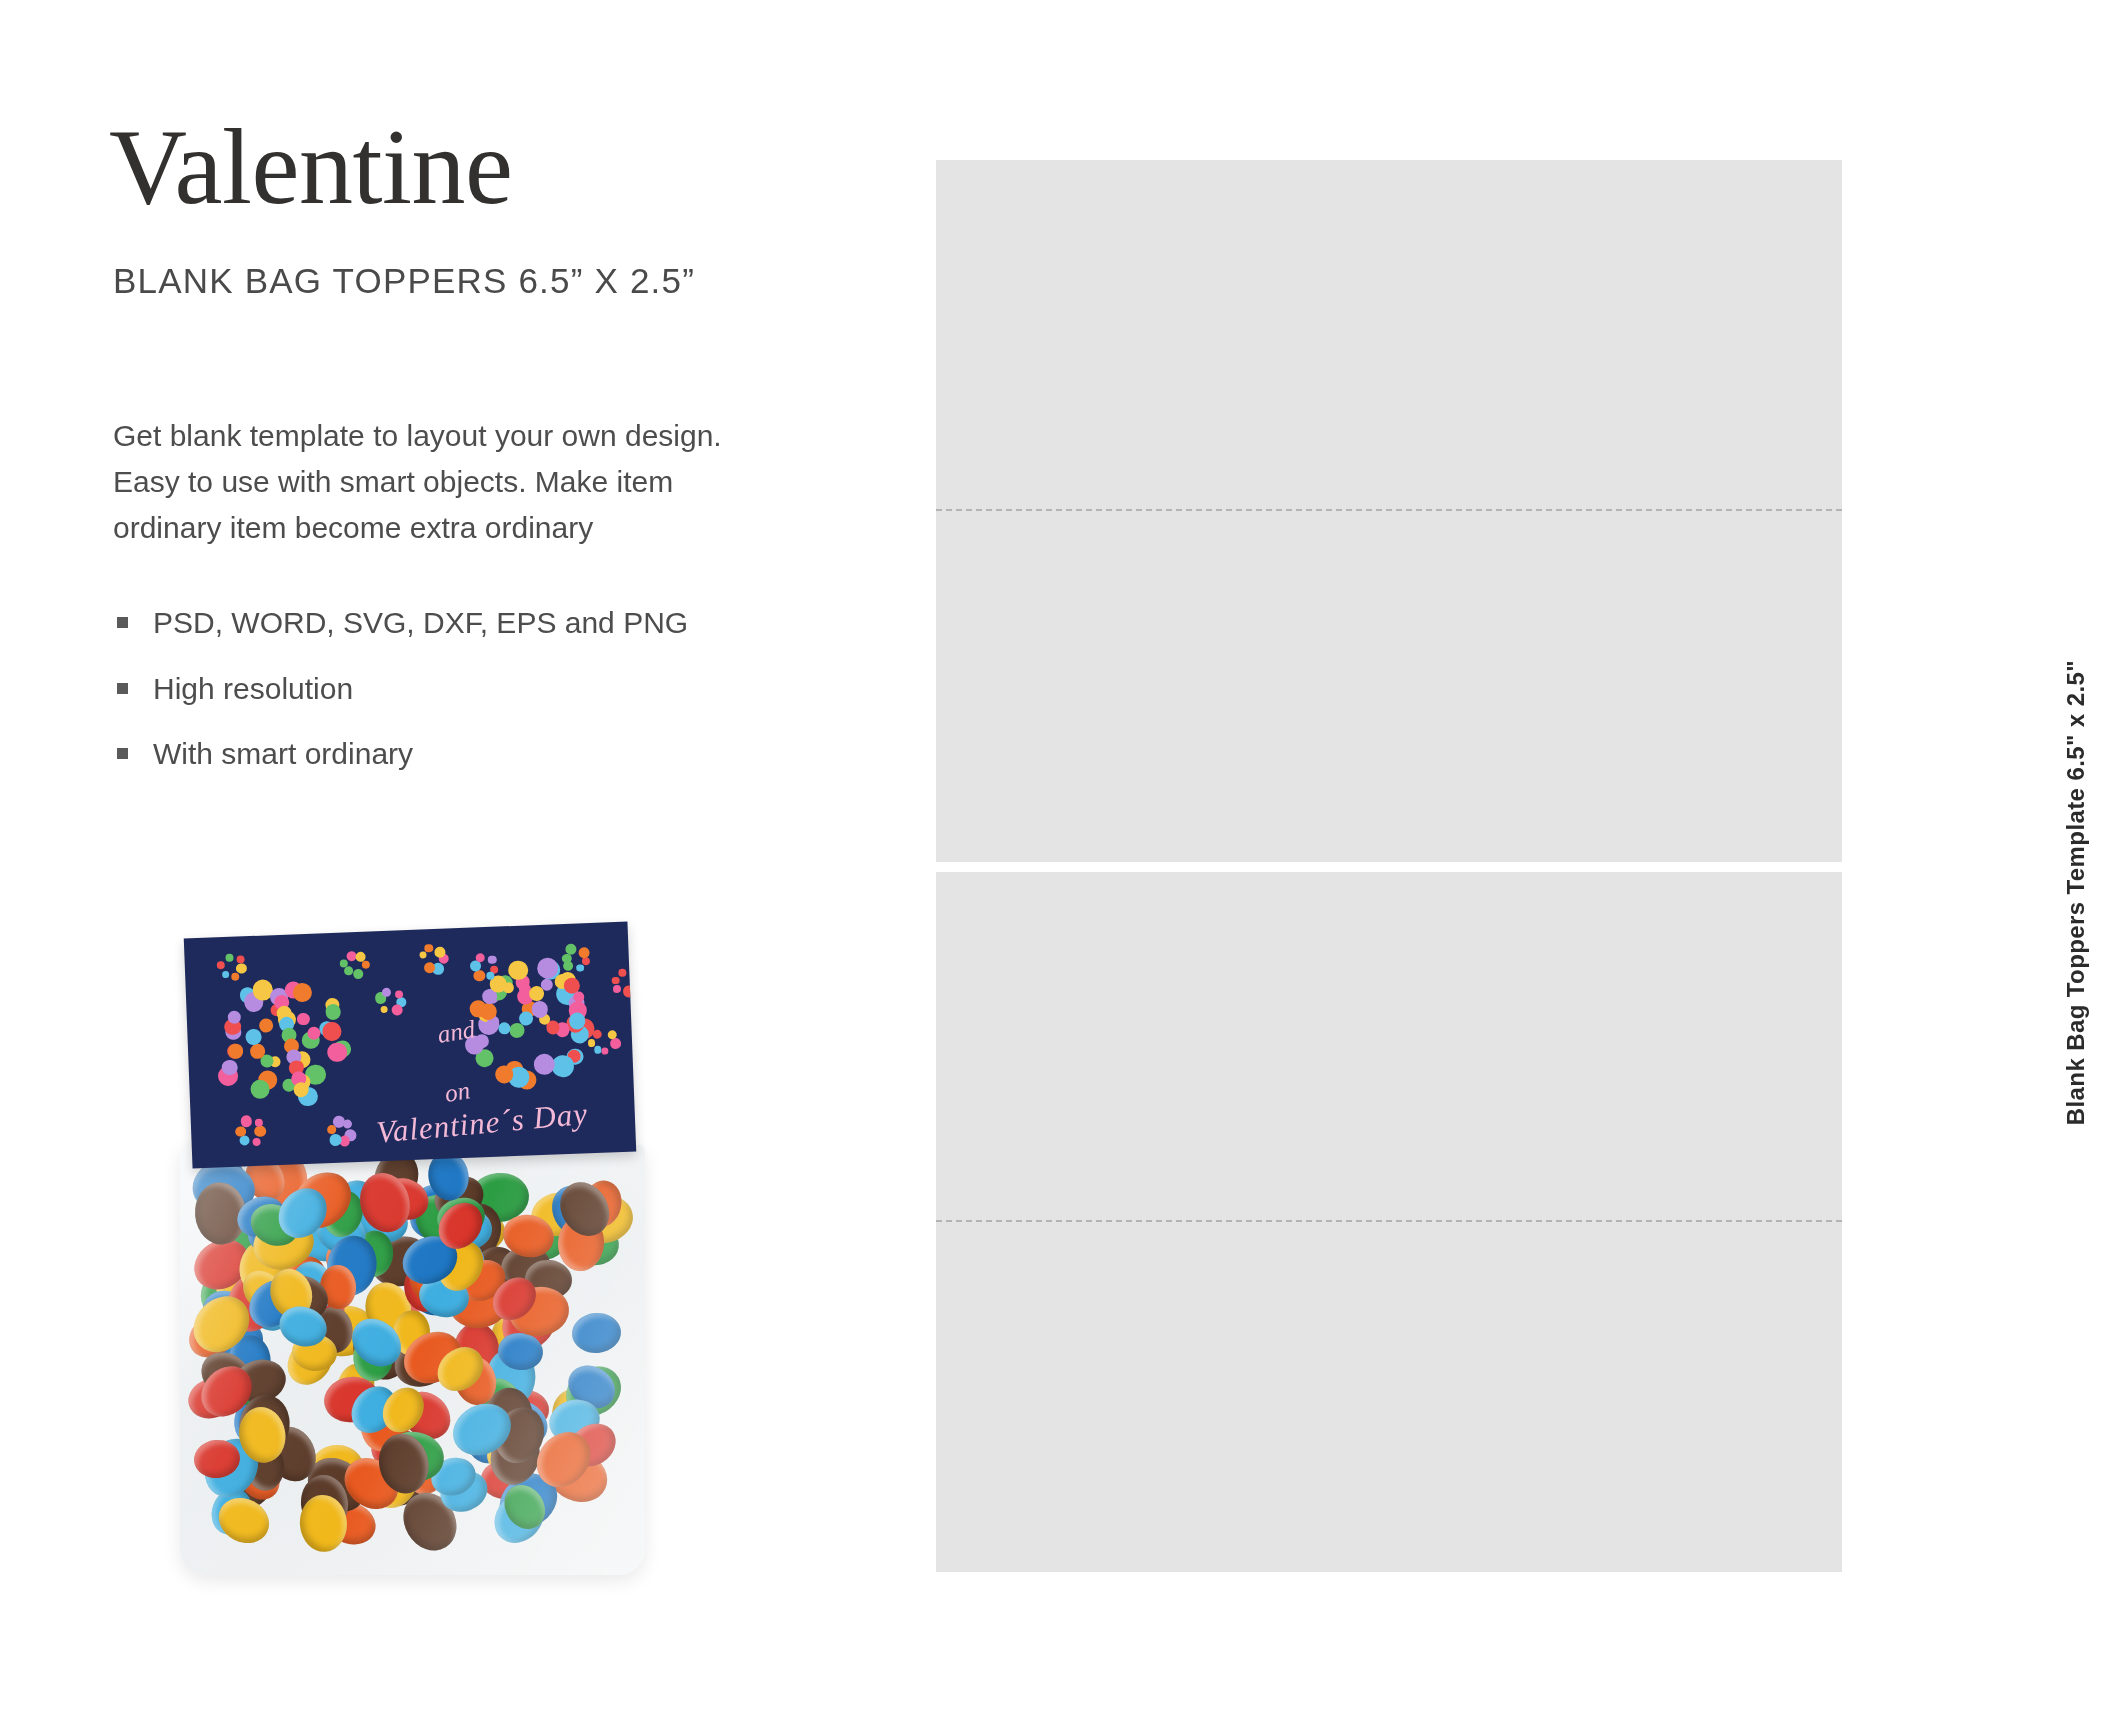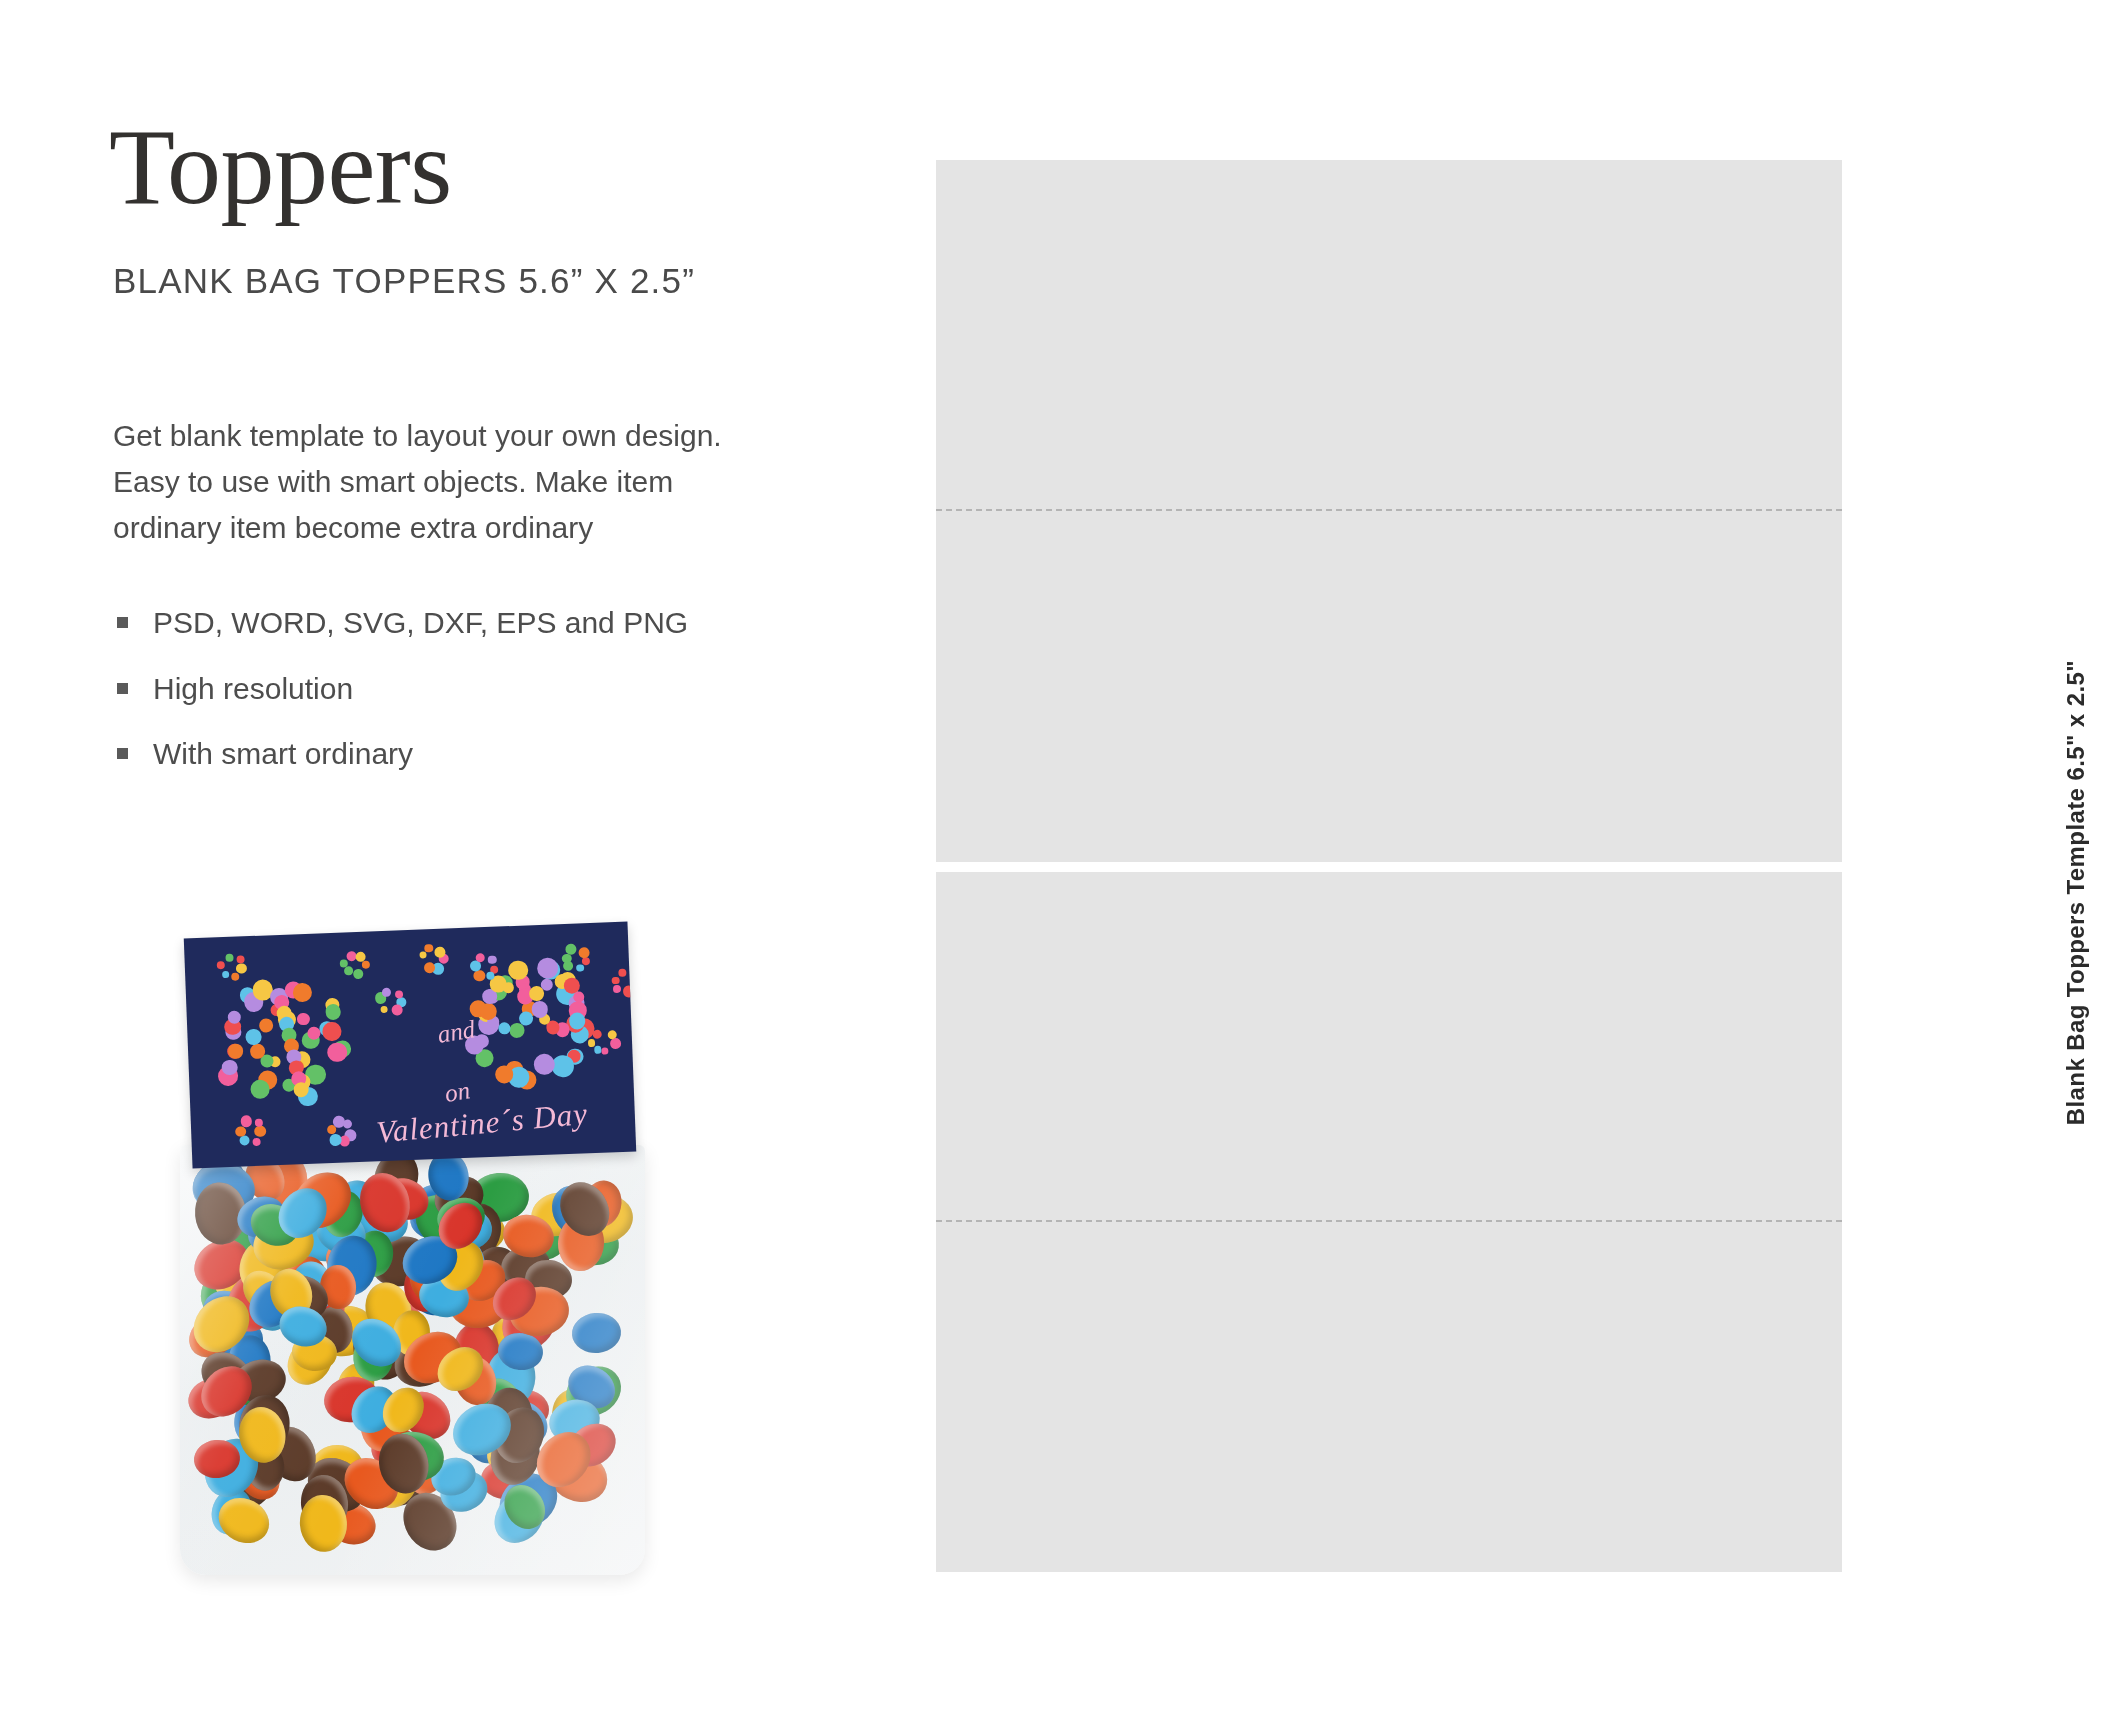--- a/index.html
+++ b/index.html
@@ -160,22 +160,22 @@
     letter-spacing: 0.4px;
     writing-mode: vertical-rl;
     transform: rotate(180deg);
     white-space: nowrap;
   }
 </style>
 </head>
 <body>
 
 <div class="left-col">
-  <h1 class="page-title">Toppers</h1>
-  <div class="subtitle">BLANK BAG TOPPERS 5.6” X 2.5”</div>
+  <h1 class="page-title">Valentine</h1>
+  <div class="subtitle">BLANK BAG TOPPERS 6.5” X 2.5”</div>
   <p class="description">Get blank template to layout your own design. Easy to use with smart objects. Make item ordinary item become extra ordinary</p>
   <ul class="feature-list">
     <li>
       <span class="bullet"></span>
       <span>PSD, WORD, SVG, DXF, EPS and PNG</span>
     </li>
     <li>
       <span class="bullet"></span>
       <span>High resolution</span>
     </li>

